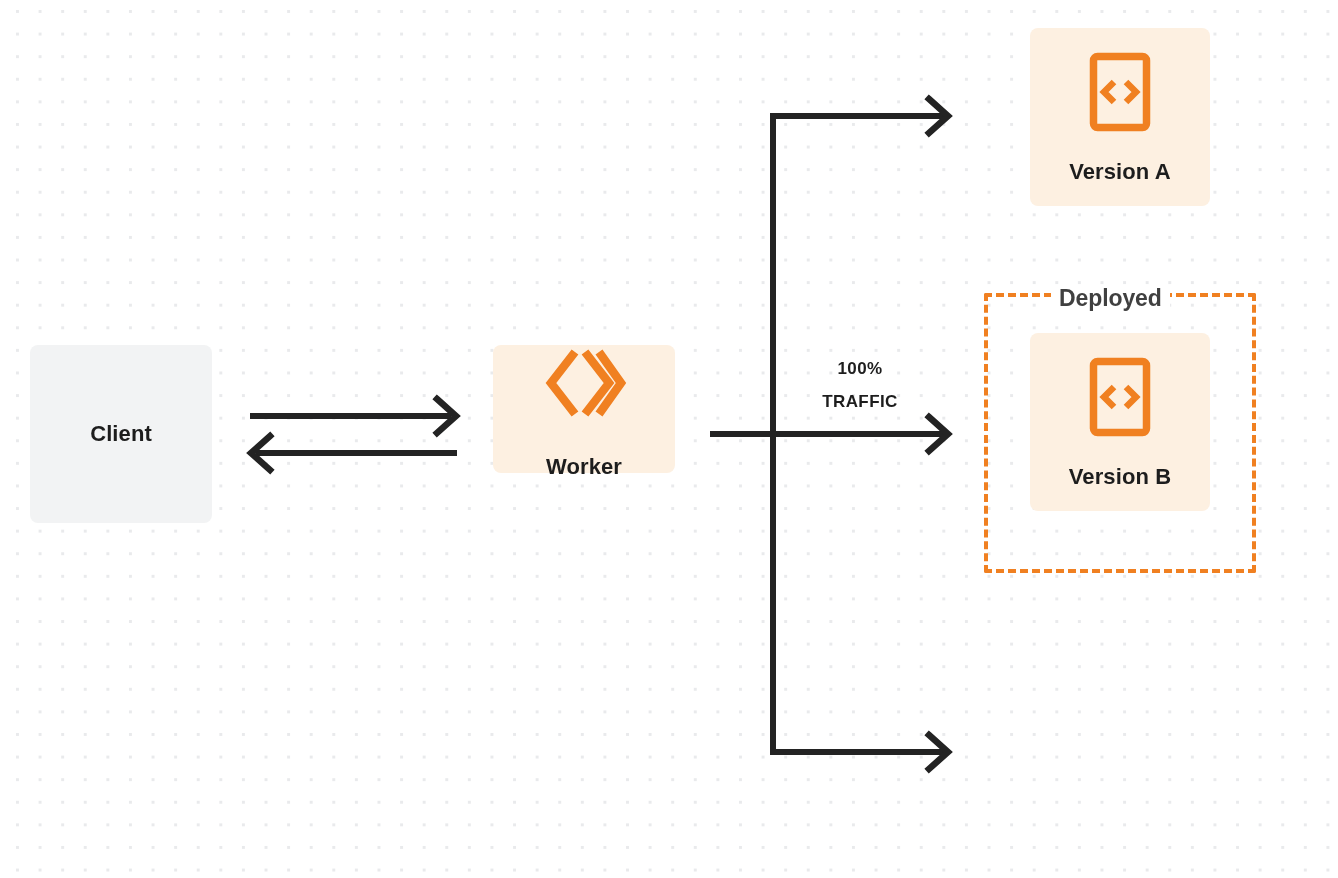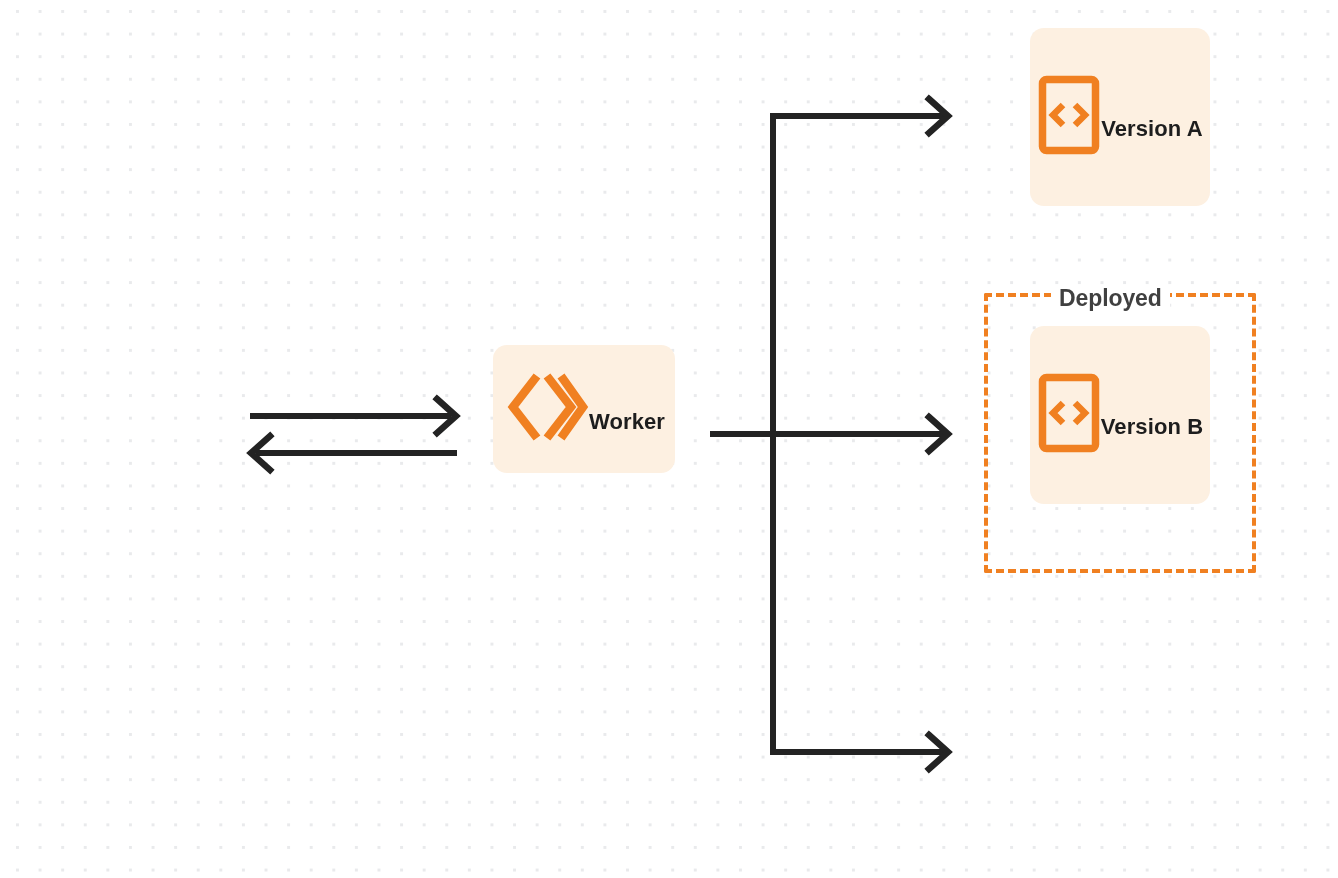--- a/index.html
+++ b/index.html
@@ -16,23 +16,23 @@
     background-size: 22.6px 22.6px;
     background-position: 16px 10px;
     overflow: hidden;
     font-family: "Liberation Sans", sans-serif;
   }
 
   
   .node {
     position: absolute;
     box-sizing: border-box;
-    border-radius: 14px;
+    border-radius: 8px;
     display: flex;
-    flex-direction: row;
+    flex-direction: column;
     align-items: center;
     justify-content: center;
   }
   .node-label {
     font-size: 22px;
     font-weight: bold;
     color: #1d1d1d;
     letter-spacing: 0.1px;
     line-height: 1;
   }
@@ -55,21 +55,21 @@
   #worker-node .node-label { margin-top: 26px; }
 
   .version-node {
     width: 180px;
     height: 178px;
     background: #fdf0e1;
   }
   .version-node .node-label { margin-top: 24px; }
 
   #version-a-node { left: 1030px; top: 28px; }
-  #version-b-node { left: 1030px; top: 326px; }
+  #version-b-node { left: 1030px; top: 333px; }
   #version-c-node { left: 1030px; top: 662px; }
 
   
   #deployed-group {
     position: absolute;
     left: 984px;
     top: 293px;
     width: 272px;
     height: 280px;
     box-sizing: border-box;
@@ -131,20 +131,23 @@
   .icon-code, .icon-worker { display: block; }
 </style>
 </head>
 <body>
 
 <div id="stage">
 
   <div id="deployed-group"></div>
   <div id="deployed-label">Deployed</div>
 
+  <div class="node" id="client-node">
+    <span class="node-label">Client</span>
+  </div>
 
   <div class="node" id="worker-node">
     <span class="icon-worker">
       <svg width="86" height="86" viewBox="0 0 86 86" xmlns="http://www.w3.org/2000/svg">
         <g fill="none" stroke="#f08021" stroke-width="8.5" stroke-linecap="butt" stroke-linejoin="miter">
           <polyline points="34,12 10,43 34,74"></polyline>
           <polyline points="44,12 68,43 44,74"></polyline>
           <polyline points="58,12 80,43 58,74"></polyline>
         </g>
       </svg>
@@ -168,20 +171,24 @@
       <svg width="64" height="82" viewBox="0 0 64 82" xmlns="http://www.w3.org/2000/svg">
         <rect x="5.5" y="5.5" width="53" height="71" rx="4" ry="4" fill="none" stroke="#f08021" stroke-width="7.5"></rect>
         <polyline points="26,31 16,41 26,51" fill="none" stroke="#f08021" stroke-width="6.5" stroke-linecap="butt" stroke-linejoin="miter"></polyline>
         <polyline points="38,31 48,41 38,51" fill="none" stroke="#f08021" stroke-width="6.5" stroke-linecap="butt" stroke-linejoin="miter"></polyline>
       </svg>
     </span>
     <span class="node-label">Version B</span>
   </div>
 
 
+  <div id="traffic-label">
+    <div>100%</div>
+    <div>TRAFFIC</div>
+  </div>
 
   <svg id="edges" viewBox="0 0 1338 878" xmlns="http://www.w3.org/2000/svg">
 
     <g>
       <line class="edge-line" x1="250" y1="416" x2="451" y2="416"></line>
       <polyline class="arrow-head" points="437,399 456,416 437,433"></polyline>
     </g>
 
     <g>
       <line class="edge-line" x1="457" y1="453" x2="256" y2="453"></line>

